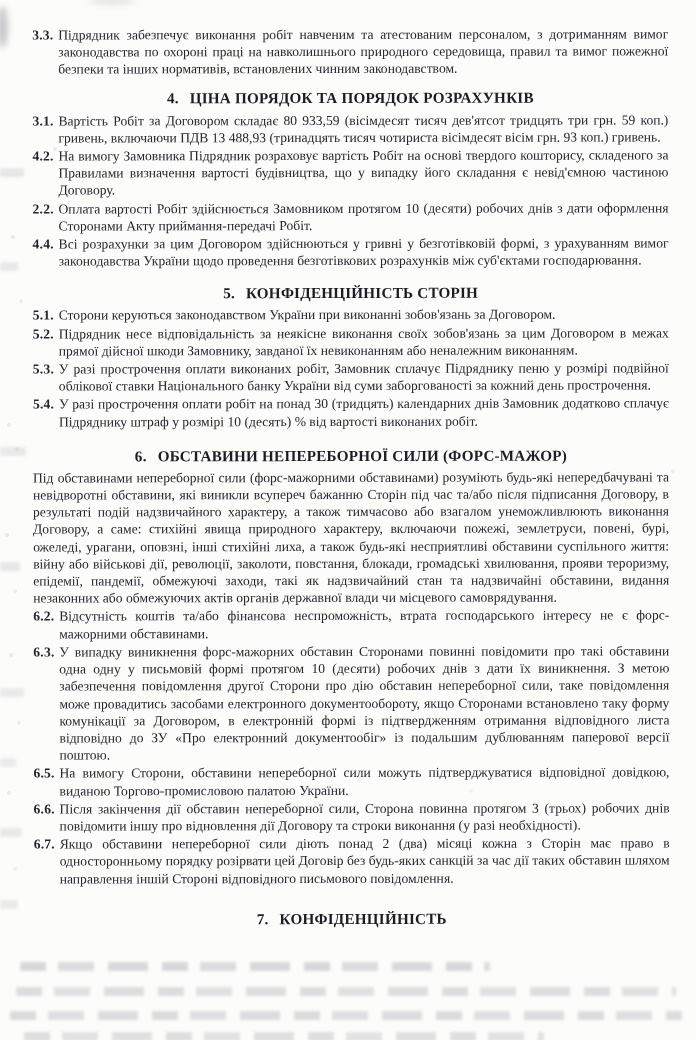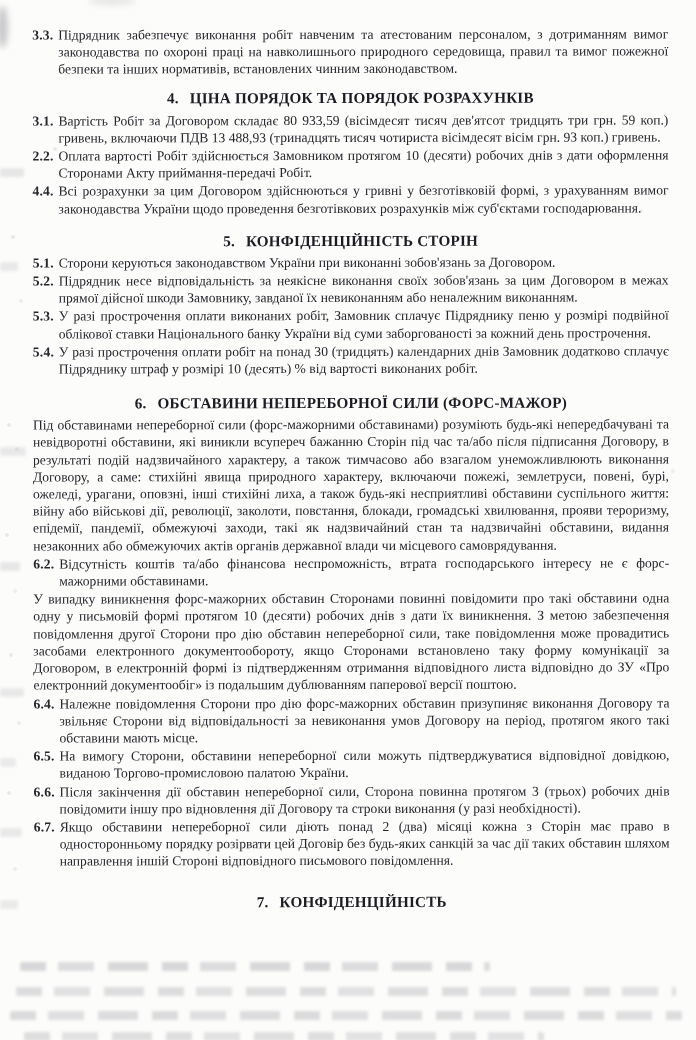--- a/index.html
+++ b/index.html
@@ -108,20 +108,24 @@
 
   <div class="section sec-1">
     <div class="section-heading">
       <span class="hnum">4.</span><span class="htitle">ЦІНА ПОРЯДОК ТА ПОРЯДОК РОЗРАХУНКІВ</span>
     </div>
     <div class="clause">
       <span class="num">3.1.</span>
       <span class="txt">Вартість Робіт за Договором складає 80 933,59 (вісімдесят тисяч  дев'ятсот тридцять три грн. 59 коп.) гривень, включаючи ПДВ 13 488,93 (тринадцять тисяч чотириста вісімдесят вісім грн. 93 коп.) гривень.</span>
     </div>
     <div class="clause">
+      <span class="num">4.2.</span>
+      <span class="txt">На вимогу Замовника Підрядник розраховує вартість Робіт на основі твердого кошторису, складеного за Правилами визначення вартості будівництва, що у випадку його складання є невід'ємною частиною Договору.</span>
+    </div>
+    <div class="clause">
       <span class="num">2.2.</span>
       <span class="txt">Оплата вартості Робіт здійснюється Замовником протягом 10 (десяти) робочих днів з дати оформлення Сторонами Акту приймання-передачі Робіт.</span>
     </div>
     <div class="clause">
       <span class="num">4.4.</span>
       <span class="txt">Всі розрахунки за цим Договором здійснюються у гривні у безготівковій формі, з урахуванням вимог законодавства України щодо проведення безготівкових розрахунків між суб'єктами господарювання.</span>
     </div>
   </div>
 
   <div class="section sec-2">
@@ -151,25 +155,22 @@
       <span class="hnum">6.</span><span class="htitle">ОБСТАВИНИ НЕПЕРЕБОРНОЇ СИЛИ (ФОРС-МАЖОР)</span>
     </div>
     <div class="clause">
       <span class="txt">Під обставинами непереборної сили (форс-мажорними обставинами) розуміють будь-які непередбачувані та невідворотні обставини, які виникли всупереч бажанню Сторін під час та/або після підписання Договору, в результаті подій надзвичайного характеру, а також тимчасово або взагалом унеможливлюють виконання Договору, а саме: стихійні явища природного характеру, включаючи пожежі, землетруси, повені, бурі, ожеледі, урагани, оповзні, інші стихійні лиха, а також будь-які несприятливі обставини суспільного життя: війну або військові дії, революції, заколоти, повстання, блокади, громадські хвилювання, прояви тероризму, епідемії, пандемії, обмежуючі заходи, такі як надзвичайний стан та надзвичайні обставини, видання незаконних або обмежуючих актів органів державної влади чи місцевого  самоврядування.</span>
     </div>
     <div class="clause">
       <span class="num">6.2.</span>
       <span class="txt">Відсутність коштів та/або фінансова неспроможність, втрата господарського інтересу не є форс-мажорними обставинами.</span>
     </div>
     <div class="clause">
+      <span class="num">6.3.</span>
       <span class="txt">У випадку виникнення форс-мажорних обставин Сторонами повинні повідомити про такі обставини одна одну у письмовій формі протягом 10 (десяти) робочих днів з дати їх виникнення. З метою забезпечення повідомлення другої Сторони про дію обставин непереборної сили, таке повідомлення може провадитись засобами електронного документообороту, якщо Сторонами встановлено таку форму комунікації за Договором, в електронній формі із підтвердженням отримання відповідного листа відповідно до ЗУ «Про електронний документообіг» із подальшим дублюванням паперової версії поштою.</span>
-    </div>
-    <div class="clause">
-      <span class="num">6.4.</span>
-      <span class="txt">Належне повідомлення Сторони про дію форс-мажорних обставин призупиняє виконання Договору та звільняє Сторони від відповідальності за невиконання умов Договору на період, протягом якого такі обставини мають місце.</span>
     </div>
     <div class="clause">
       <span class="num">6.5.</span>
       <span class="txt">На вимогу Сторони, обставини непереборної сили можуть підтверджуватися відповідної довідкою, виданою Торгово-промисловою палатою України.</span>
     </div>
     <div class="clause">
       <span class="num">6.6.</span>
       <span class="txt">Після закінчення дії обставин непереборної сили, Сторона повинна протягом 3 (трьох) робочих днів повідомити іншу про відновлення дії Договору та строки виконання (у разі необхідності).</span>
     </div>
     <div class="clause">

